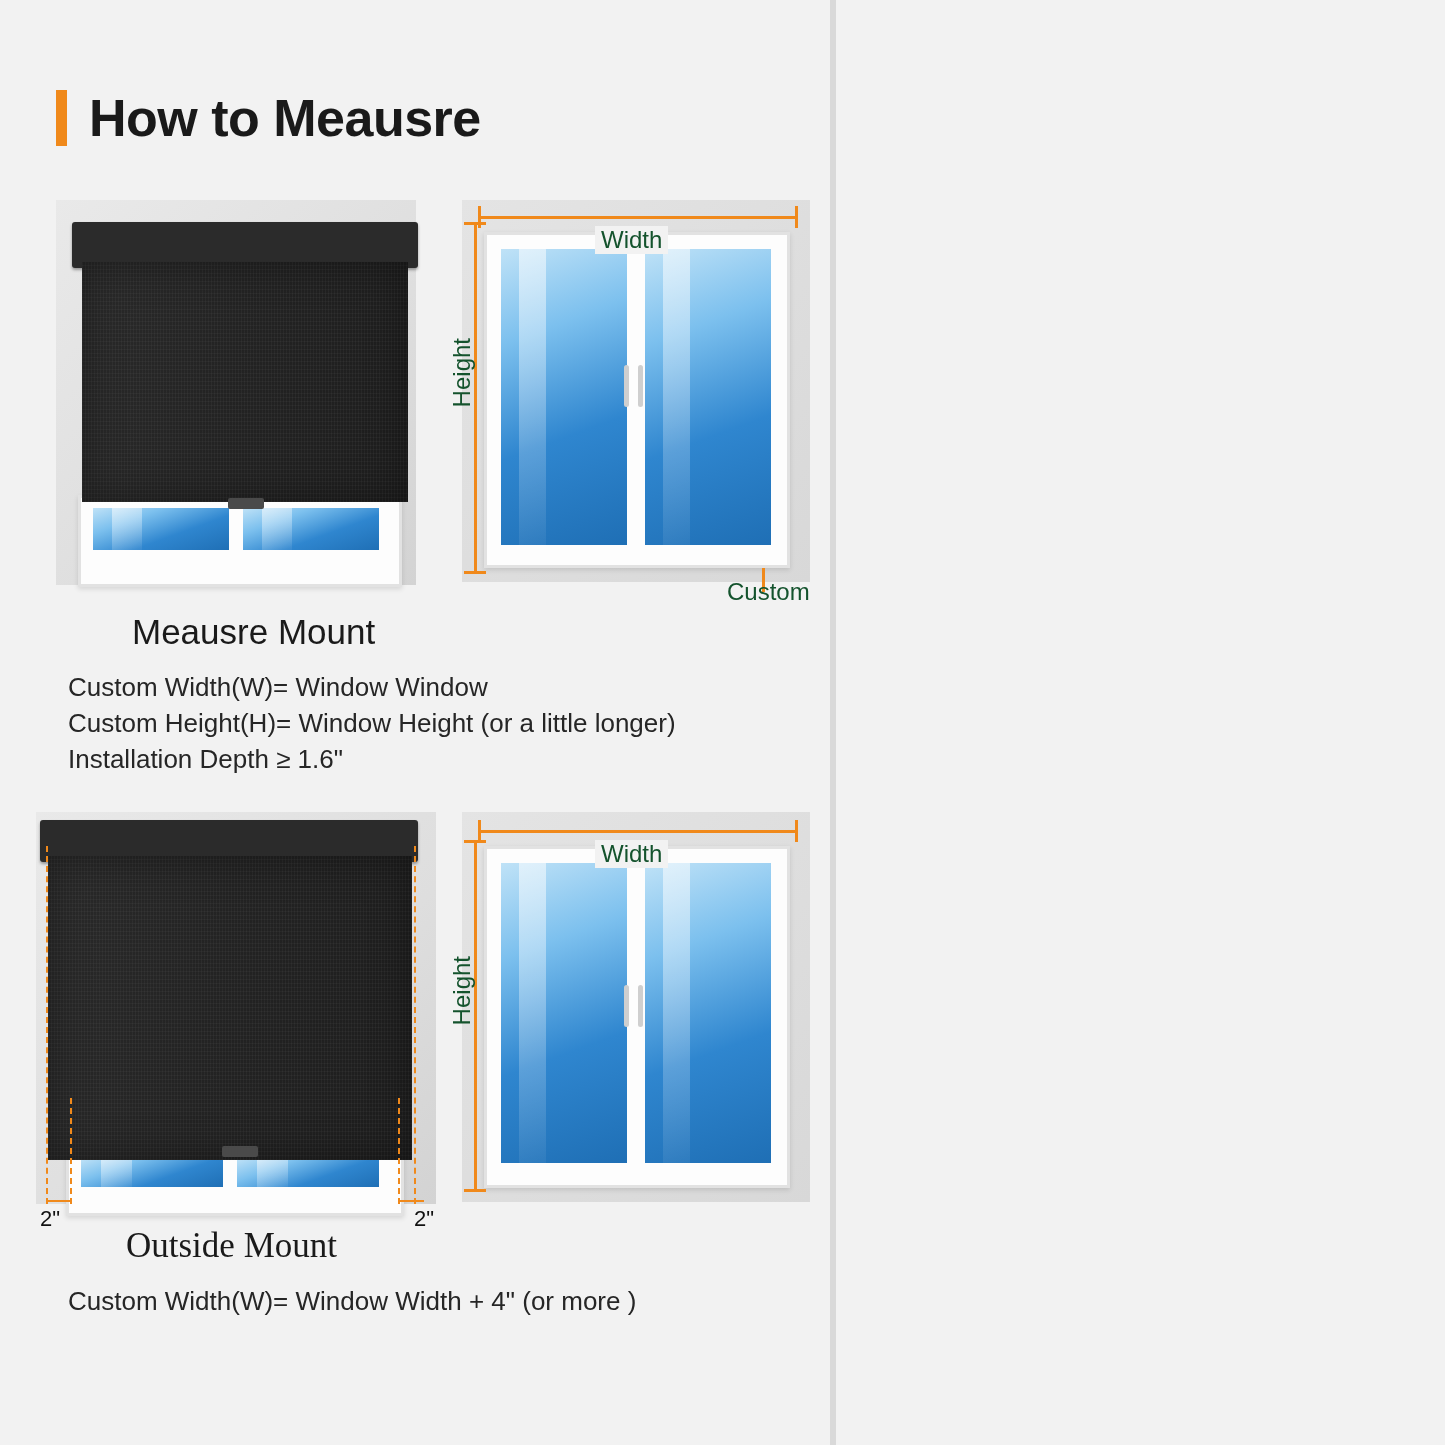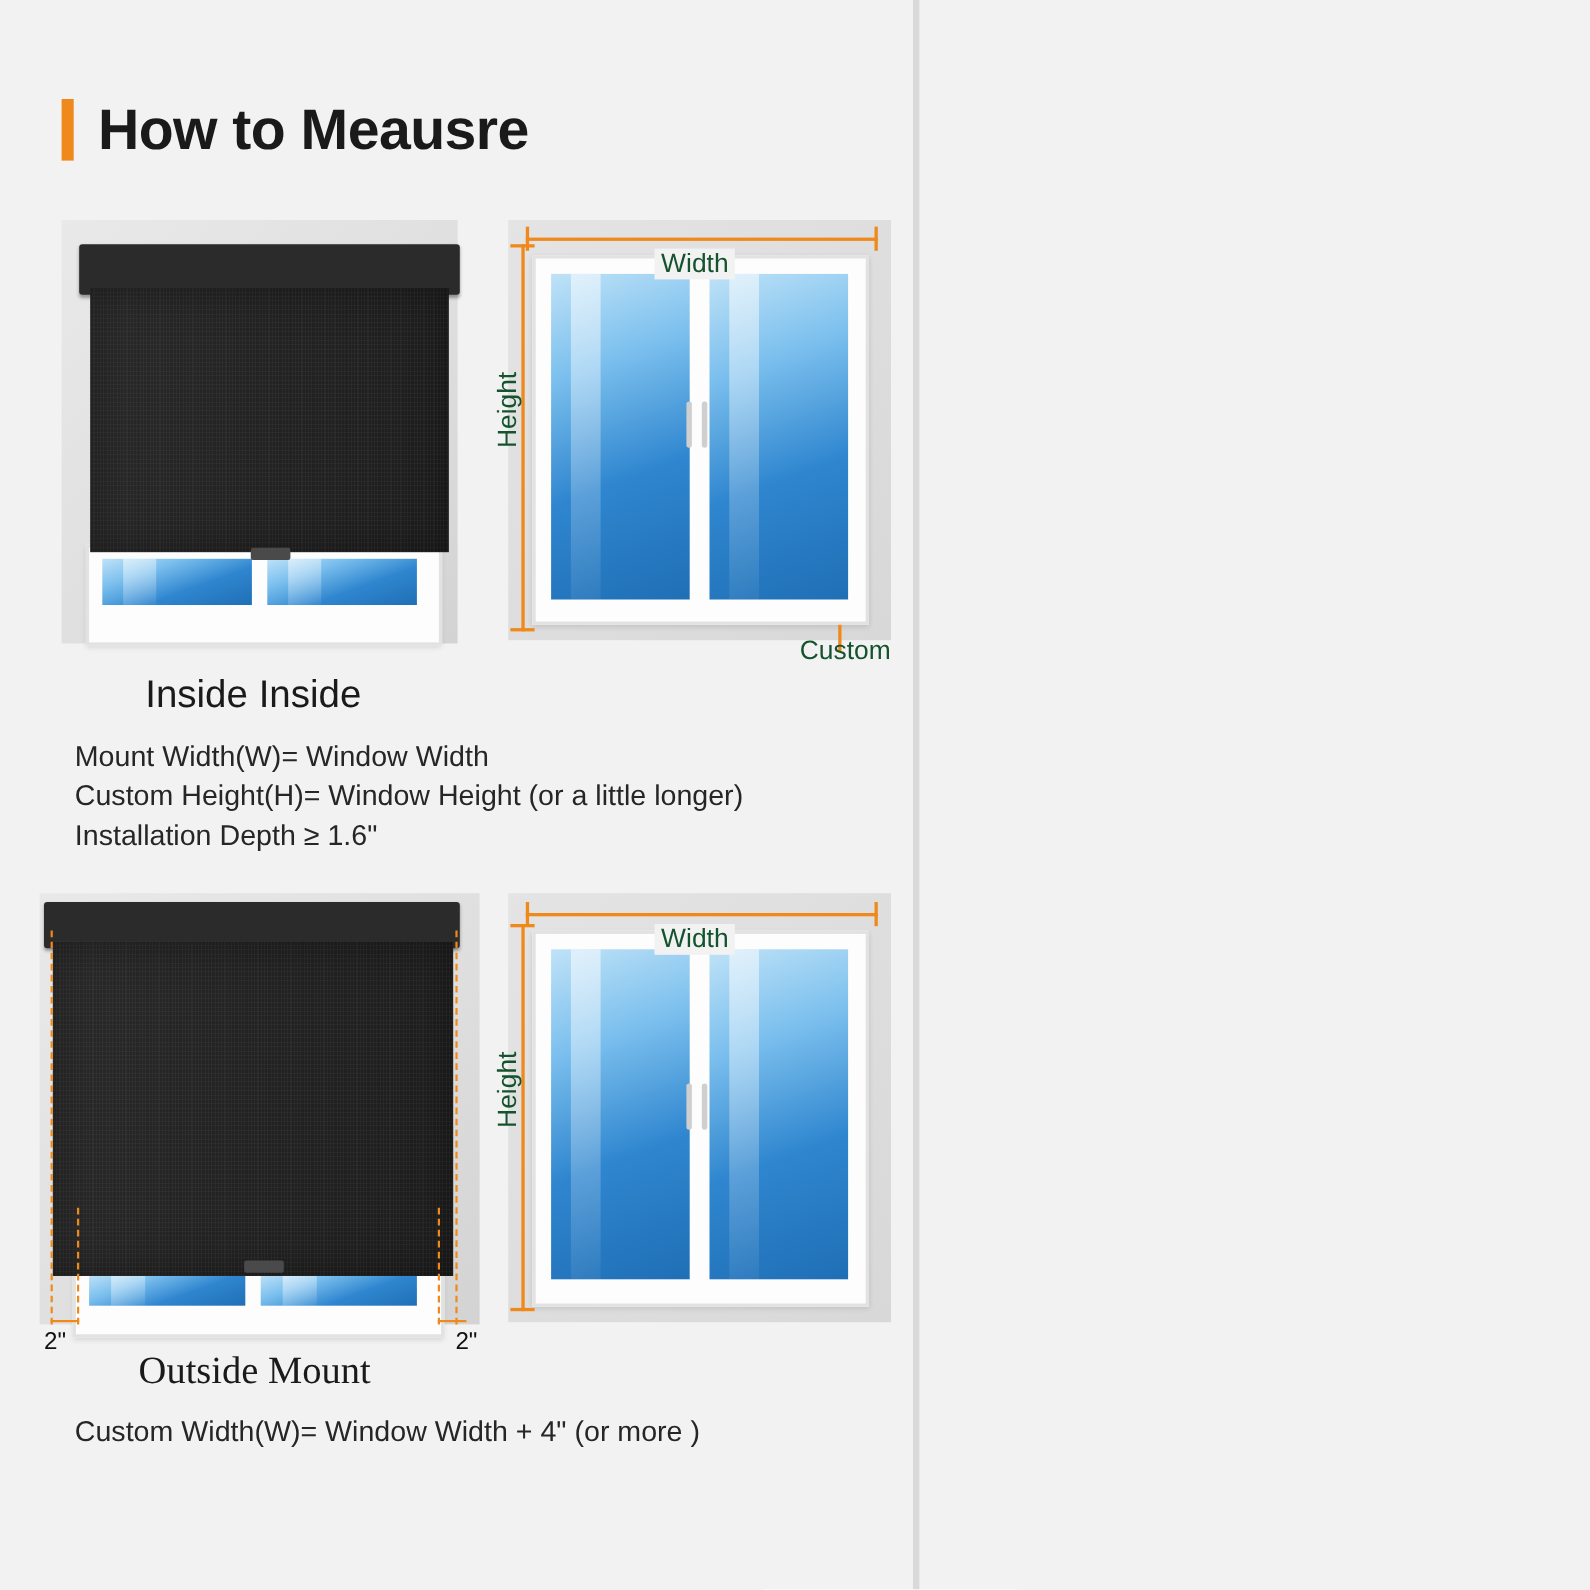--- a/index.html
+++ b/index.html
@@ -192,22 +192,22 @@
 
       <div class="dim-line" style="left:474px; top:222px; width:3px; height:352px;"></div>
       <div class="dim-line" style="left:464px; top:222px; width:22px; height:3px;"></div>
       <div class="dim-line" style="left:464px; top:571px; width:22px; height:3px;"></div>
       <div class="dim-label vert" style="left:448px; top:338px;">Height</div>
 
       <div class="dim-line" style="left:762px; top:568px; width:3px; height:24px;"></div>
       <div class="dim-label" style="left:727px; top:578px;">Custom</div>
     </div>
 
-    <div class="mount-title" style="left:132px; top:612px;">Inside Inside</div>
-    <div class="spec-line" style="left:68px; top:672px;">Mount Width(W)= Window Width</div>
+    <div class="mount-title" style="left:132px; top:612px;">Meausre Mount</div>
+    <div class="spec-line" style="left:68px; top:672px;">Custom Width(W)= Window Window</div>
     <div class="spec-line" style="left:68px; top:708px;">Custom Height(H)= Window Height (or a little longer)</div>
     <div class="spec-line" style="left:68px; top:744px;">Installation Depth ≥ 1.6"</div>
 
     <div class="illus">
       <div class="wall" style="left:36px; top:812px; width:400px; height:392px;"></div>
       <div class="win-frame" style="left:66px; top:1148px; width:332px; height:62px;">
         <div class="glass split" style="left:12px; top:8px; width:142px; height:28px;"></div>
         <div class="glass split" style="left:168px; top:8px; width:142px; height:28px;"></div>
       </div>
       <div class="shade-head" style="left:40px; top:820px; width:378px; height:42px;"></div>

